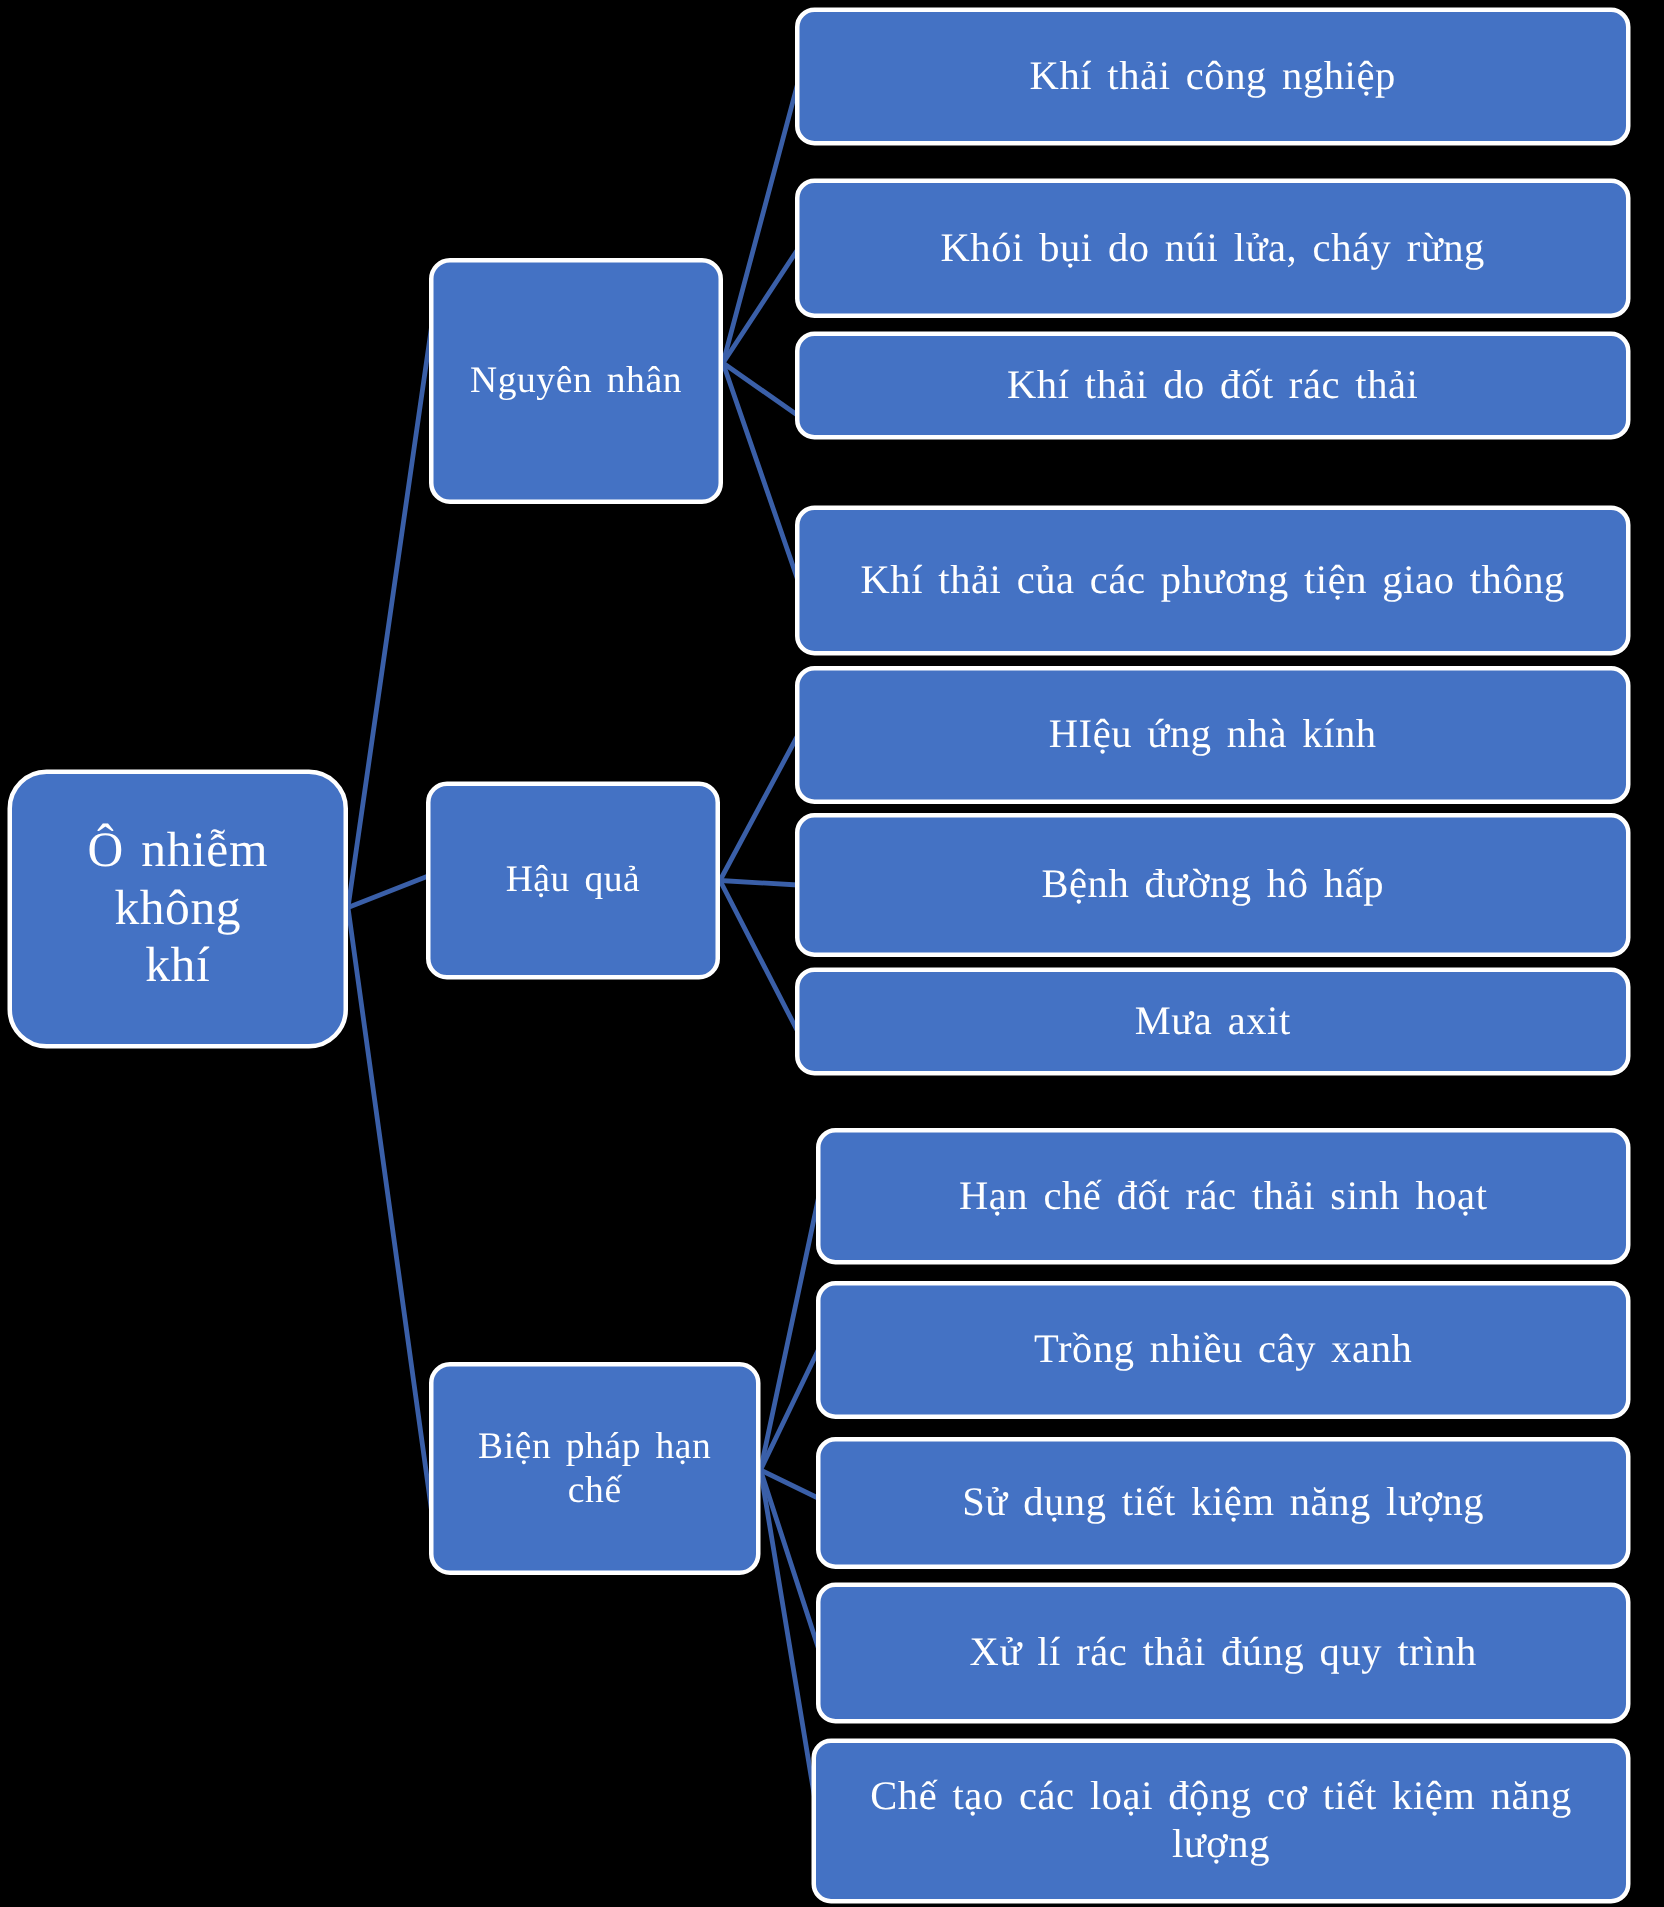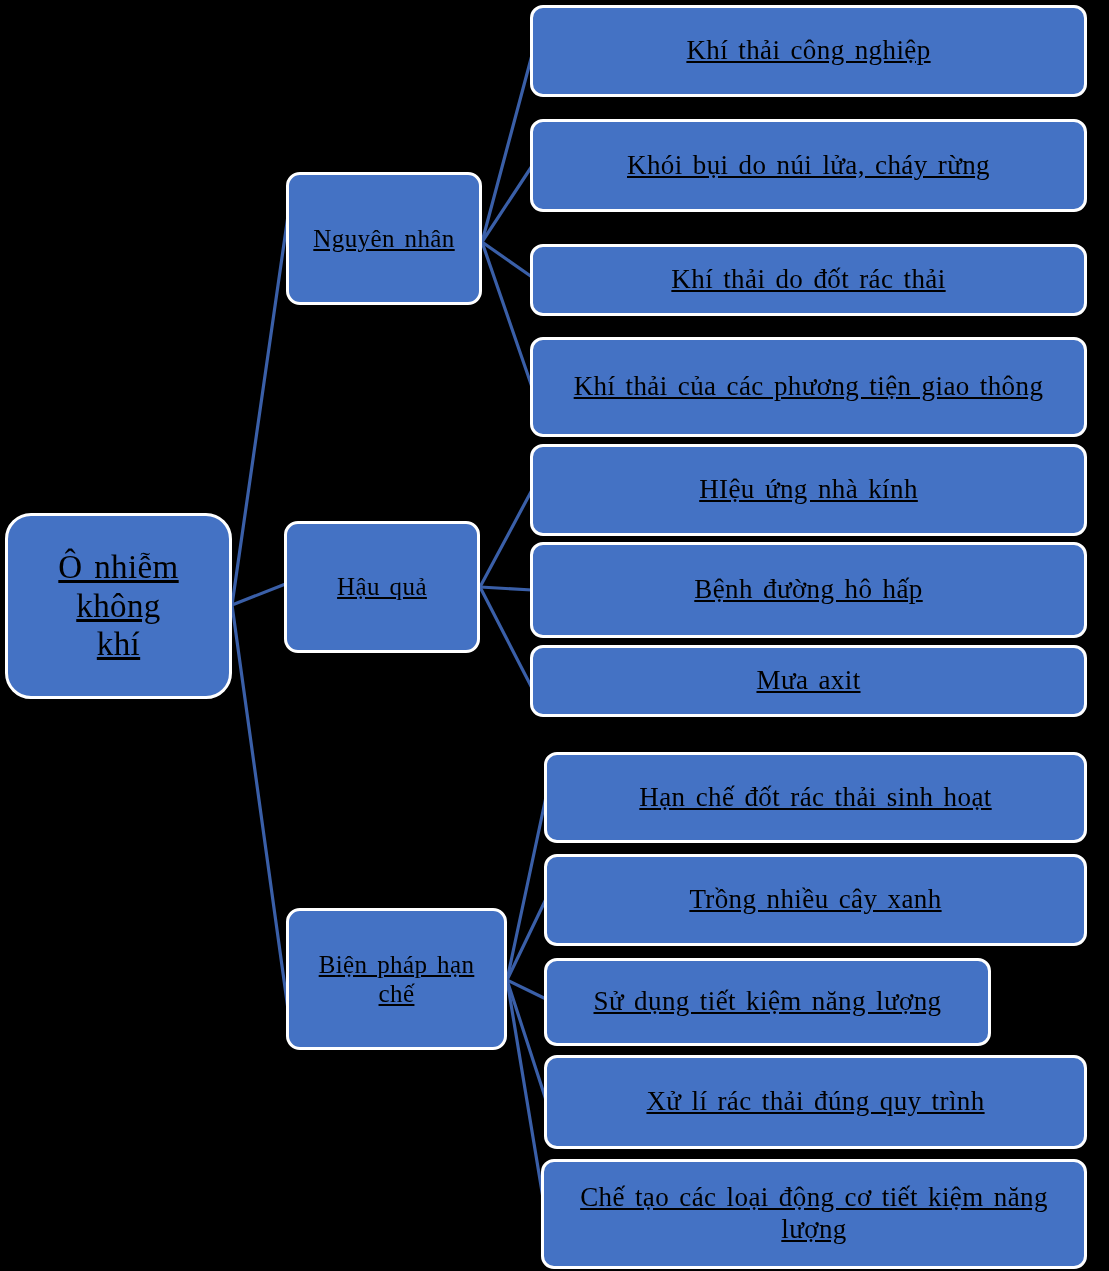--- a/index.html
+++ b/index.html
@@ -22,30 +22,29 @@
     width: 1109px;
     height: 1271px;
     pointer-events: none;
   }
   .node {
     position: absolute;
     box-sizing: border-box;
     background: #4472C4;
     border: 3px solid #FFFFFF;
     border-radius: 14px;
-    color: #000000;
+    color: #ffffff;
     display: flex;
     align-items: center;
     justify-content: center;
     text-align: center;
     line-height: 1.18;
     letter-spacing: 0.4px;
     word-spacing: 3px;
     z-index: 5;
-    text-decoration: underline;
   }
   .node.root {
     border-radius: 26px;
     font-size: 33px;
   }
   .node.branch {
     border-radius: 14px;
     font-size: 25px;
   }
   .node.leaf {
@@ -91,31 +90,31 @@
       <line x1="507" y1="980" x2="546" y2="1100"></line>
       <line x1="507" y1="980" x2="546" y2="1216"></line>
     </g>
   </svg>
 
   <div class="node root" style="left:5px; top:513px; width:227px; height:186px;">
     <span class="node-label">Ô nhiễm không
 khí</span>
   </div>
 
-  <div class="node branch" style="left:286px; top:172px; width:196px; height:133px;">
+  <div class="node branch" style="left:286px; top:172px; width:196px; height:164px;">
     <span class="node-label">Nguyên nhân</span>
   </div>
 
   <div class="node leaf" style="left:530px; top:5px; width:557px; height:92px;">
     <span class="node-label">Khí thải công nghiệp</span>
   </div>
   <div class="node leaf" style="left:530px; top:119px; width:557px; height:93px;">
     <span class="node-label">Khói bụi do núi lửa, cháy rừng</span>
   </div>
-  <div class="node leaf" style="left:530px; top:244px; width:557px; height:72px;">
+  <div class="node leaf" style="left:530px; top:221px; width:557px; height:72px;">
     <span class="node-label">Khí thải do đốt rác thải</span>
   </div>
   <div class="node leaf" style="left:530px; top:337px; width:557px; height:100px;text-align:center;">
     <span class="node-label">Khí thải của các phương tiện giao thông</span>
   </div>
 
   <div class="node branch" style="left:284px; top:521px; width:196px; height:132px;">
     <span class="node-label">Hậu quả</span>
   </div>
 
@@ -133,21 +132,21 @@
     <span class="node-label">Biện pháp hạn
 chế</span>
   </div>
 
   <div class="node leaf" style="left:544px; top:752px; width:543px; height:91px;">
     <span class="node-label">Hạn chế đốt rác thải sinh hoạt</span>
   </div>
   <div class="node leaf" style="left:544px; top:854px; width:543px; height:92px;">
     <span class="node-label">Trồng nhiều cây xanh</span>
   </div>
-  <div class="node leaf" style="left:544px; top:958px; width:447px; height:88px;text-align:center;">
+  <div class="node leaf" style="left:544px; top:958px; width:543px; height:88px;text-align:center;">
     <span class="node-label">Sử dụng tiết kiệm năng lượng</span>
   </div>
   <div class="node leaf" style="left:544px; top:1055px; width:543px; height:94px;">
     <span class="node-label">Xử lí rác thải đúng quy trình</span>
   </div>
   <div class="node leaf" style="left:541px; top:1159px; width:546px; height:110px;">
     <span class="node-label">Chế tạo các loại động cơ tiết kiệm năng lượng</span>
   </div>
 
 </div>

